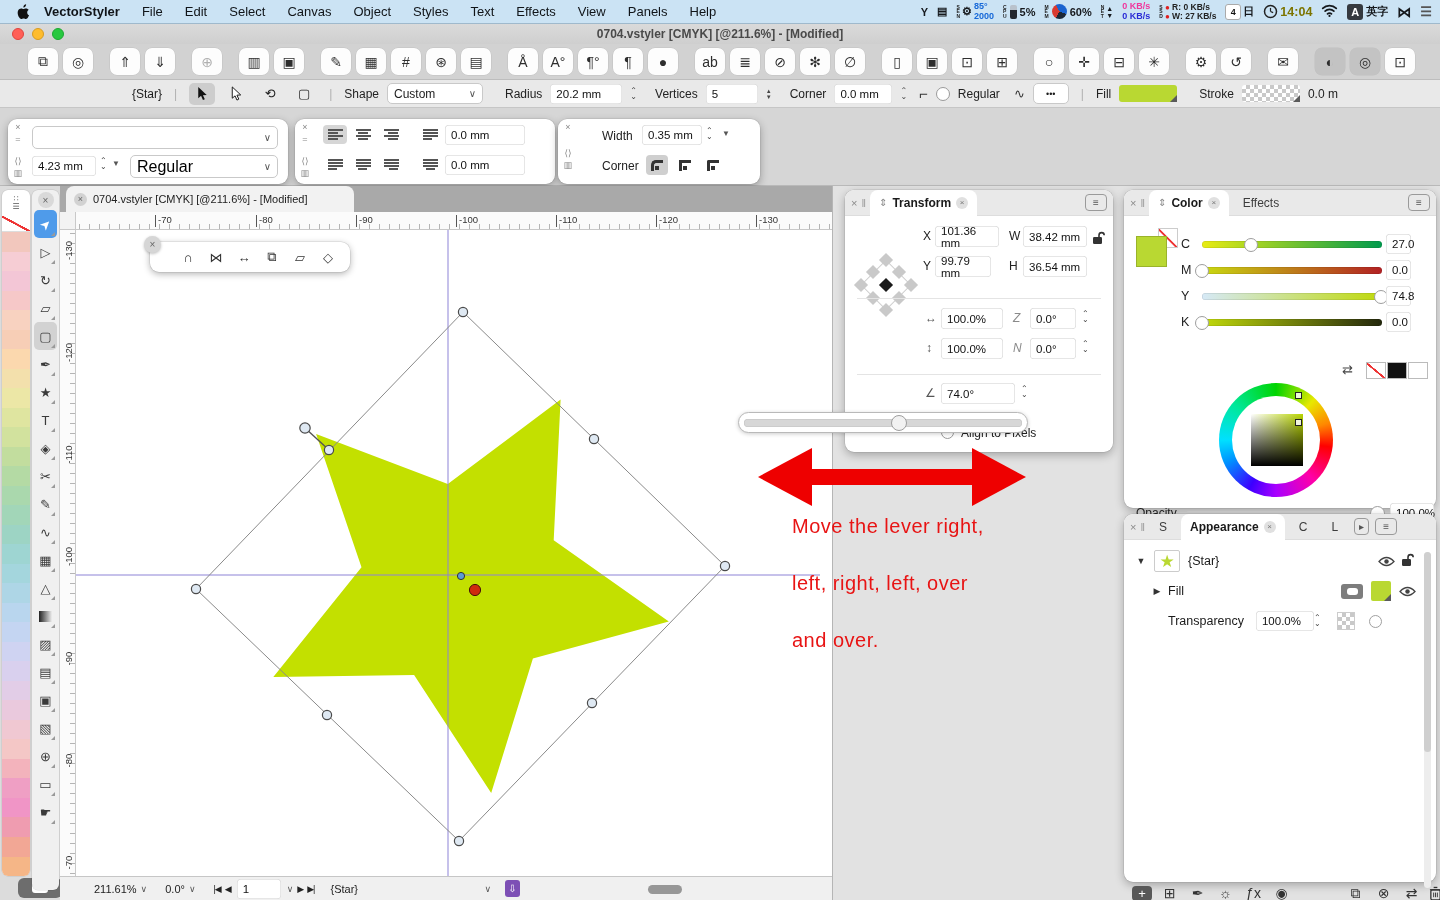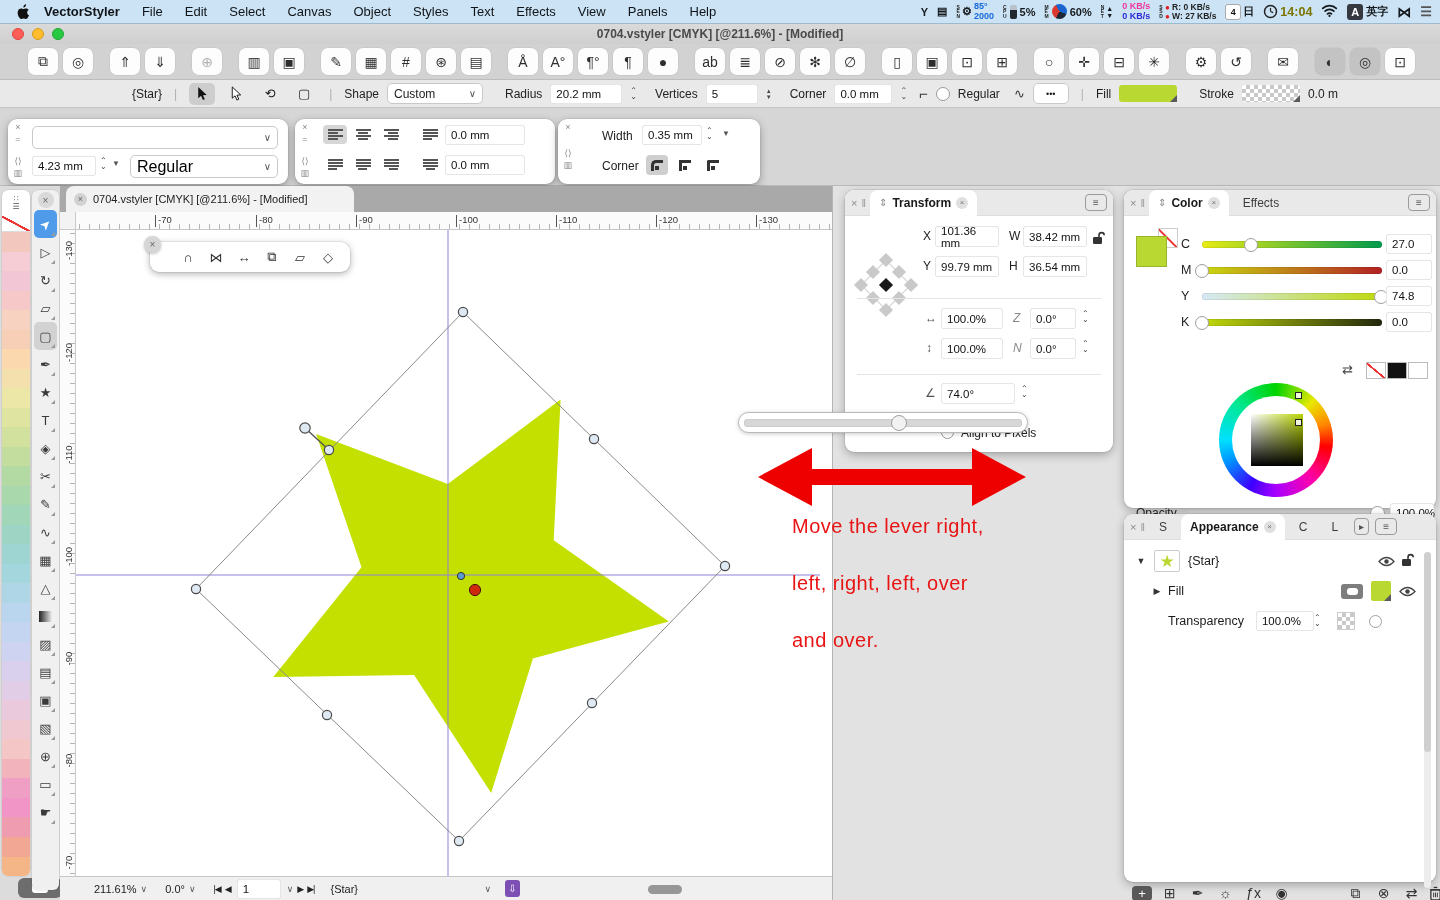--- a/index.html
+++ b/index.html
@@ -150,21 +150,21 @@
 
   
   .redarrow{position:absolute;left:758px;top:446px;width:268px;height:62px;}
   .ann{position:absolute;left:792px;font-size:20px;letter-spacing:0.5px;}
 
   
   .cslider{position:absolute;left:0;width:312px;height:22px;}
   .cslider .clab{position:absolute;left:57px;top:3px;font-size:12.5px;color:#222;}
   .cslider .track{position:absolute;left:78px;top:7px;width:180px;height:7px;border-radius:4px;box-shadow:inset 0 0 0 0.5px rgba(0,0,0,.15);}
   .cslider .knob{position:absolute;top:0.5px;width:14px;height:14px;border-radius:50%;background:#fff;border:1px solid #9e9e9e;margin-top:3px;}
-  .cslider .cval{position:absolute;left:262px;top:0;width:46px;}
+  .cslider .cval{position:absolute;left:262px;top:0;width:25px;}
   .minisw{position:absolute;width:20px;height:17px;border:0.5px solid #bbb;}
   .nonesw{background:linear-gradient(to top right,#fff 44%,#e33 45%,#e33 52%,#fff 53%);}
   .wheel{position:absolute;left:95px;top:167px;width:114px;height:114px;border-radius:50%;background:conic-gradient(#00d400,#e8e800 12%,#ff8800 20%,#ff0000 27%,#ff00a8 38%,#a800ff 50%,#3c00ff 58%,#0090ff 68%,#00e0ff 75%,#00e89c 86%,#00d400);}
   .wheel .hole{position:absolute;left:13px;top:13px;width:88px;height:88px;border-radius:50%;background:#fff;}
   .svsq{position:absolute;left:127px;top:198px;width:52px;height:52px;background:linear-gradient(to bottom,rgba(0,0,0,0),#000),linear-gradient(to right,#fff,#b8d400);}
   .marker{position:absolute;width:7px;height:7px;background:rgba(255,255,255,.85);border:1px solid #222;}
   .opacityrow{position:absolute;left:0;top:286px;width:312px;height:24px;}
   .oput{position:absolute;left:62px;top:9px;width:192px;height:6px;background:#cbcbcb;border-radius:3px;}
   .opuk{position:absolute;left:246px;top:4px;width:15px;height:15px;border-radius:50%;background:#fff;border:1px solid #9e9e9e;}
 
@@ -804,21 +804,21 @@
       </div>
       <span class="tfl" style="left:78px;top:13px;">X</span>
       <span class="fld tff" style="left:90px;top:10px;width:64px;">101.36 mm</span>
       <span class="tfl" style="left:164px;top:13px;">W</span>
       <span class="fld tff" style="left:178px;top:10px;width:64px;">38.42 mm</span>
       <span style="position:absolute;left:247px;top:15px;"><svg width="13" height="14" viewBox="0 0 13 14">
             <rect x="1" y="6" width="9" height="7" rx="1.2" fill="#333"></rect>
             <path d="M7 6 V4.2 a2.6 2.6 0 0 1 5.2 0" fill="none" stroke="#333" stroke-width="1.6"></path>
           </svg></span>
       <span class="tfl" style="left:78px;top:43px;">Y</span>
-      <span class="fld tff" style="left:90px;top:40px;width:64px;">99.79 mm</span>
+      <span class="fld tff" style="left:90px;top:40px;width:56px;">99.79 mm</span>
       <span class="tfl" style="left:164px;top:43px;">H</span>
       <span class="fld tff" style="left:178px;top:40px;width:64px;">36.54 mm</span>
       <div class="hr" style="top:82px;"></div>
       <span class="tfl" style="left:80px;top:95px;color:#555;">↔</span>
       <span class="fld tff" style="left:96px;top:92px;width:62px;">100.0%</span>
       <span class="ticon" style="left:168px;top:95px;">Z</span>
       <span class="fld tff" style="left:185px;top:92px;width:46px;">0.0°</span>
       <span class="st" style="position:absolute;left:237px;top:95px;">
           <i>⌃</i>
           <i>⌄</i>

